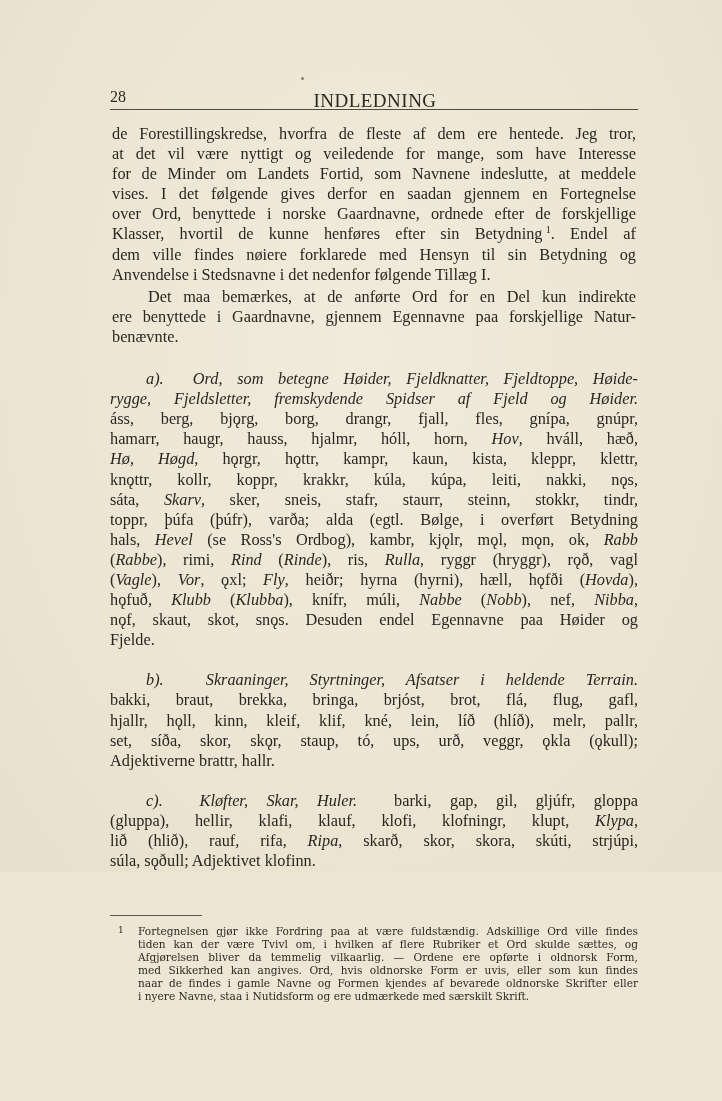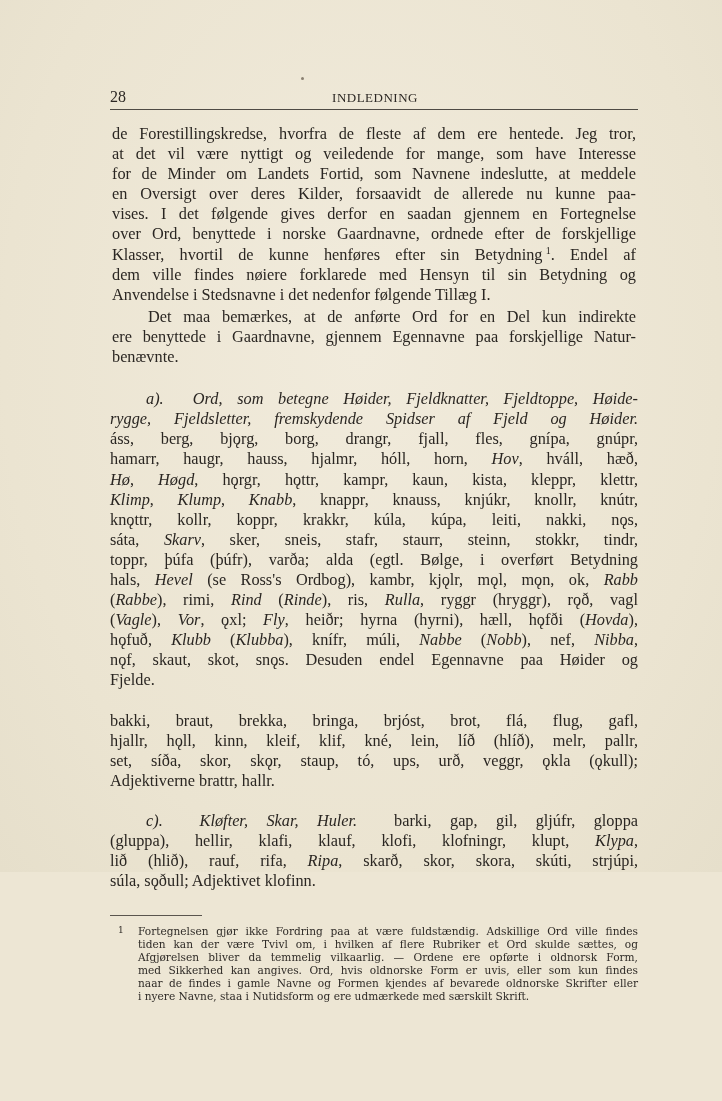--- a/index.html
+++ b/index.html
@@ -17,21 +17,21 @@
   .dot { position: absolute; left: 301px; top: 77px; width: 3px; height: 3px; border-radius: 50%; background: #8a8072; }
   .header {
     position: absolute; left: 110px; top: 88px; width: 530px; height: 22px;
   }
   .page-num {
     position: absolute; left: 0; top: 0;
     font-family: "Liberation Serif", serif; font-size: 16px; color: #2c2824;
   }
   .running-head {
     position: absolute; left: 0; right: 0; top: 2px; text-align: center;
-    font-family: "Liberation Serif", serif; font-size: 13px; letter-spacing: 0.5px; color: #2c2824;
+    font-family: "Liberation Serif", serif; font-size: 19px; letter-spacing: 0.5px; color: #2c2824;
   }
   .rule {
     position: absolute; left: 110px; top: 109px; width: 528px; height: 0;
     border-top: 1.6px solid #4e4a44;
   }
   .body-text {
     position: absolute; left: 110px; top: 122px; width: 528px;
     font-family: "Liberation Serif", serif;
     font-size: 16.3px; line-height: 20.1px; color: #2a2622;
     text-align: justify;
@@ -66,21 +66,20 @@
     <span class="page-num">28</span>
     <div class="running-head">INDLEDNING</div>
   </div>
   <div class="rule"></div>
 
   <div class="body-text">
     <p>
       <span class="line">de Forestillingskredse, hvorfra de fleste af dem ere hentede.  Jeg tror,</span>
       <span class="line">at det vil være nyttigt og veiledende for mange, som have Interesse</span>
       <span class="line">for de Minder om Landets Fortid, som Navnene indeslutte, at meddele</span>
-      <span class="line">en Oversigt over deres Kilder, forsaavidt de allerede nu kunne paa-</span>
       <span class="line">vises.  I det følgende gives derfor en saadan gjennem en Fortegnelse</span>
       <span class="line">over Ord, benyttede i norske Gaardnavne, ordnede efter de forskjellige</span>
       <span class="line"><span>Klasser, hvortil de kunne henføres efter sin Betydning</span> <sup>1</sup><span>.  Endel af</span></span>
       <span class="line">dem ville findes nøiere forklarede med Hensyn til sin Betydning og</span>
       <span class="line last">Anvendelse i Stedsnavne i det nedenfor følgende Tillæg I.</span>
     </p>
     <p>
       <span class="line indent">Det maa bemærkes, at de anførte Ord for en Del kun indirekte</span>
       <span class="line">ere benyttede i Gaardnavne, gjennem Egennavne paa forskjellige Natur-</span>
       <span class="line last">benævnte.</span>
@@ -88,36 +87,36 @@
 
     <div class="gap-section"></div>
 
     <div>
       <span class="line indent"><span class="it">a).</span>&nbsp;&nbsp;<span class="it">Ord, som betegne Høider, Fjeldknatter, Fjeldtoppe, Høide-</span></span>
       <span class="line it">rygge, Fjeldsletter, fremskydende Spidser af Fjeld og Høider.</span>
       <div id="sec0-lines">
           <span class="line">áss, berg, bjǫrg, borg, drangr, fjall, fles, gnípa, gnúpr,</span>
           <span class="line">hamarr, haugr, hauss, hjalmr, hóll, horn, <i>Hov</i>, hváll, hæð,</span>
           <span class="line"><i>Hø</i>, <i>Høgd</i>, hǫrgr, hǫttr, kampr, kaun, kista, kleppr, klettr,</span>
-          <span class="line"><i>Klimp</i>, <i>Klump</i>, <i>Knabb</i>, knappr, knauss, knjúkr, knollr, knútr,</span>
           <span class="line">knǫttr, kollr, koppr, krakkr, kúla, kúpa, leiti, nakki, nǫs,</span>
           <span class="line">sáta, <i>Skarv</i>, sker, sneis, stafr, staurr, steinn, stokkr, tindr,</span>
           <span class="line">toppr, þúfa (þúfr), varða; alda (egtl. Bølge, i overført Betydning</span>
           <span class="line">hals, <i>Hevel</i> (se Ross's Ordbog), kambr, kjǫlr, mǫl, mǫn, ok, <i>Rabb</i></span>
           <span class="line">(<i>Rabbe</i>), rimi, <i>Rind</i> (<i>Rinde</i>), ris, <i>Rulla</i>, ryggr (hryggr), rǫð, vagl</span>
           <span class="line">(<i>Vagle</i>), <i>Vor</i>, ǫxl; <i>Fly</i>, heiðr; hyrna (hyrni), hæll, hǫfði (<i>Hovda</i>),</span>
           <span class="line">hǫfuð, <i>Klubb</i> (<i>Klubba</i>), knífr, múli, <i>Nabbe</i> (<i>Nobb</i>), nef, <i>Nibba</i>,</span>
           <span class="line">nǫf, skaut, skot, snǫs.  Desuden endel Egennavne paa Høider og</span>
           <span class="line last">Fjelde.</span>
         </div>
     </div>
 
     <div class="gap-section"></div>
 
     <div>
+      <span class="line indent"><span class="it">b).</span>&nbsp;&nbsp;<span class="it">Skraaninger, Styrtninger, Afsatser i heldende Terrain.</span></span>
       <div id="sec1-lines">
           <span class="line">bakki, braut, brekka, bringa, brjóst, brot, flá, flug, gafl,</span>
           <span class="line">hjallr, hǫll, kinn, kleif, klif, kné, lein, líð (hlíð), melr, pallr,</span>
           <span class="line">set, síða, skor, skǫr, staup, tó, ups, urð, veggr, ǫkla (ǫkull);</span>
           <span class="line last">Adjektiverne brattr, hallr.</span>
         </div>
     </div>
 
     <div class="gap-section"></div>
 

